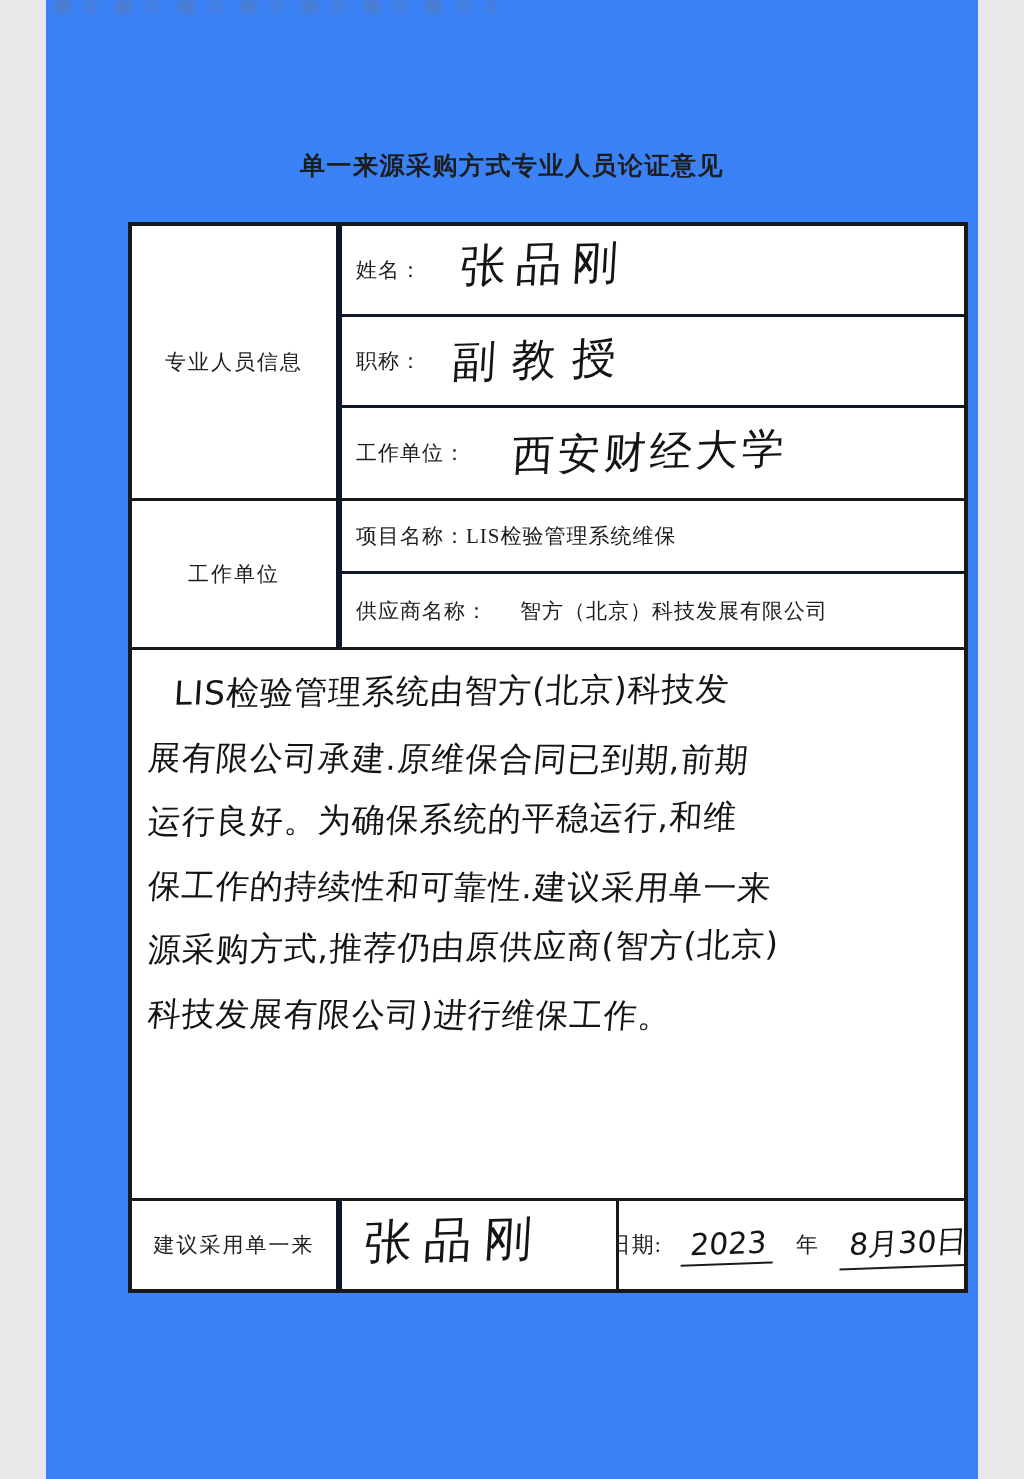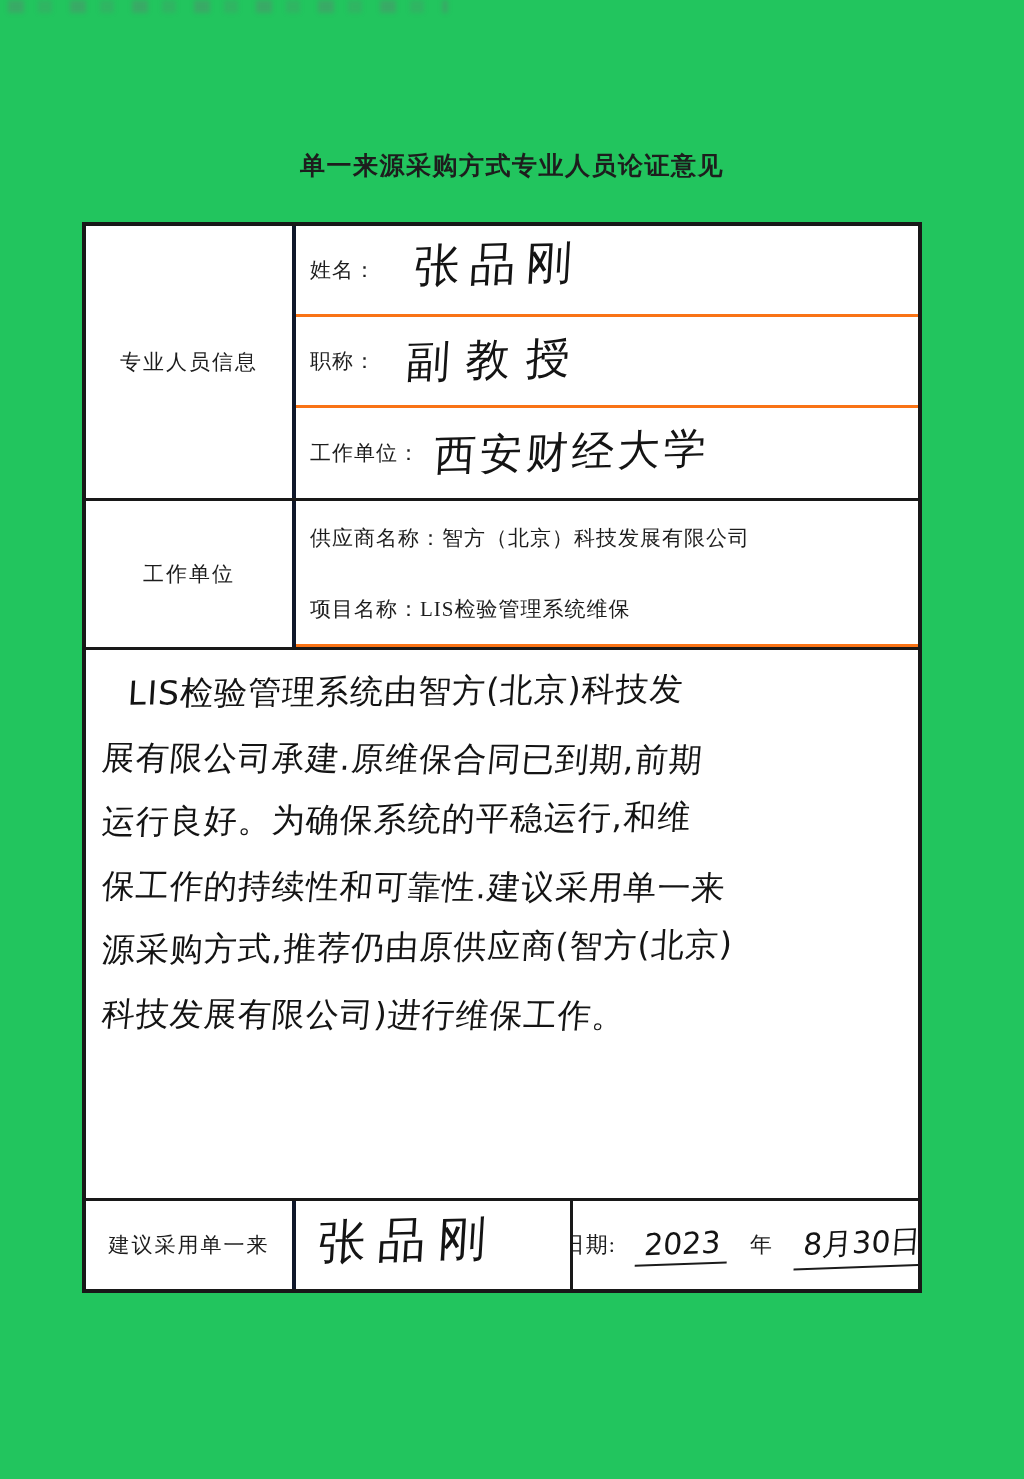--- a/index.html
+++ b/index.html
@@ -1,20 +1,20 @@
 <!DOCTYPE html>
 <html><head>
 <meta charset="utf-8">
 <style>
   html,body{margin:0;padding:0;background:#e8e8e8;}
   .page{
     position:relative;
-    width:1024px;height:1479px;
+    width:932px;height:1479px;
     margin:0 auto;
-    background:#22c55e;
+    background:#3b82f6;
     font-family:"Liberation Sans",sans-serif;
     color:#1d1d1d;
     overflow:hidden;
   }
   
   .scan-top{
     position:absolute;top:0;left:8px;width:440px;height:13px;
     background:repeating-linear-gradient(90deg,
       rgba(110,110,120,0.30) 0 16px, transparent 16px 30px,
       rgba(110,110,120,0.18) 30px 44px, transparent 44px 62px);
@@ -26,31 +26,31 @@
     font-family:"Liberation Serif","DejaVu Serif",serif;
   }
   .doc-table{
     position:absolute;left:82px;top:222px;width:840px;height:1071px;
     border:4px solid #181818;box-sizing:border-box;
     display:flex;flex-direction:column;background:#fff;
   }
   .trow{display:flex;border-bottom:3px solid #181818;box-sizing:border-box;flex:0 0 auto;}
   .trow.last{border-bottom:none;flex:1 1 auto;}
   .left-cell{
-    flex:0 0 210px;width:210px;border-right:4px solid #0f172a;box-sizing:border-box;
+    flex:0 0 210px;width:210px;border-right:6px solid #0f172a;box-sizing:border-box;
     display:flex;align-items:center;justify-content:center;
     font-size:21px;letter-spacing:2px;text-align:center;
     font-family:"Liberation Serif","DejaVu Serif",serif;
   }
   .sub-stack{flex:1;display:flex;flex-direction:column;min-width:0;}
   .sub-row{
     display:flex;align-items:center;padding-left:14px;
-    border-bottom:3px solid #f97316;box-sizing:border-box;overflow:hidden;
+    border-bottom:3px solid #0f172a;box-sizing:border-box;overflow:hidden;
   }
-  .sub-row.lastsub{border-bottom:none;flex:1;}
+  .sub-row.lastsub{border-bottom:none;flex:1;gap:32px;}
   .printed{
     font-size:21px;letter-spacing:1px;white-space:nowrap;
     font-family:"Liberation Serif","DejaVu Serif",serif;
   }
   
   .hw{
     font-family:"DejaVu Sans",cursive;
     color:#141414;
     transform:rotate(-1.6deg) skewX(-5deg);
     transform-origin:left center;
@@ -115,27 +115,27 @@
         <div class="sub-row lastsub">
           <span class="printed">工作单位：</span>
           <span class="hw hw-unit">西安财经大学</span>
         </div>
       </div>
     </div>
 
     <div class="trow row-project">
       <div class="left-cell">工作单位</div>
       <div class="sub-stack">
+        <div class="sub-row sub-projname">
+          <span class="printed">项目名称：</span>
+          <span class="printed">LIS检验管理系统维保</span>
+        </div>
         <div class="sub-row lastsub">
           <span class="printed">供应商名称：</span>
           <span class="printed">智方（北京）科技发展有限公司</span>
-        </div>
-        <div class="sub-row sub-projname">
-          <span class="printed">项目名称：</span>
-          <span class="printed">LIS检验管理系统维保</span>
         </div>
       </div>
     </div>
 
     <div class="trow row-opinion">
       <div class="opinion-cell">
         <div class="hw op-line first">LIS检验管理系统由智方(北京)科技发</div>
         <div class="hw op-line">展有限公司承建.原维保合同已到期,前期</div>
         <div class="hw op-line">运行良好。为确保系统的平稳运行,和维</div>
         <div class="hw op-line">保工作的持续性和可靠性.建议采用单一来</div>

